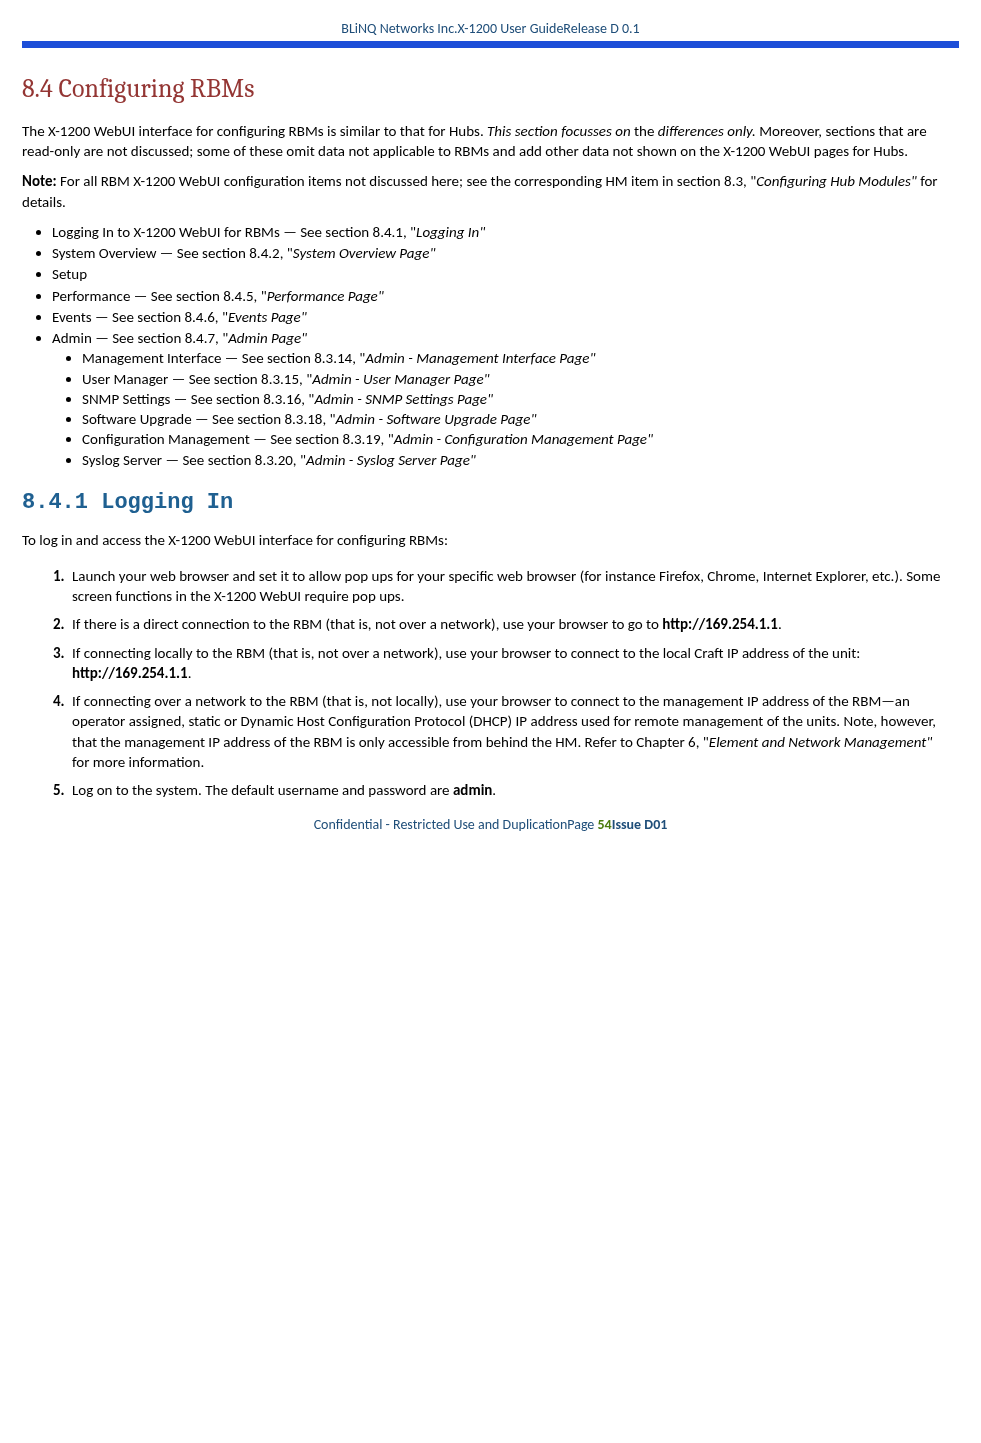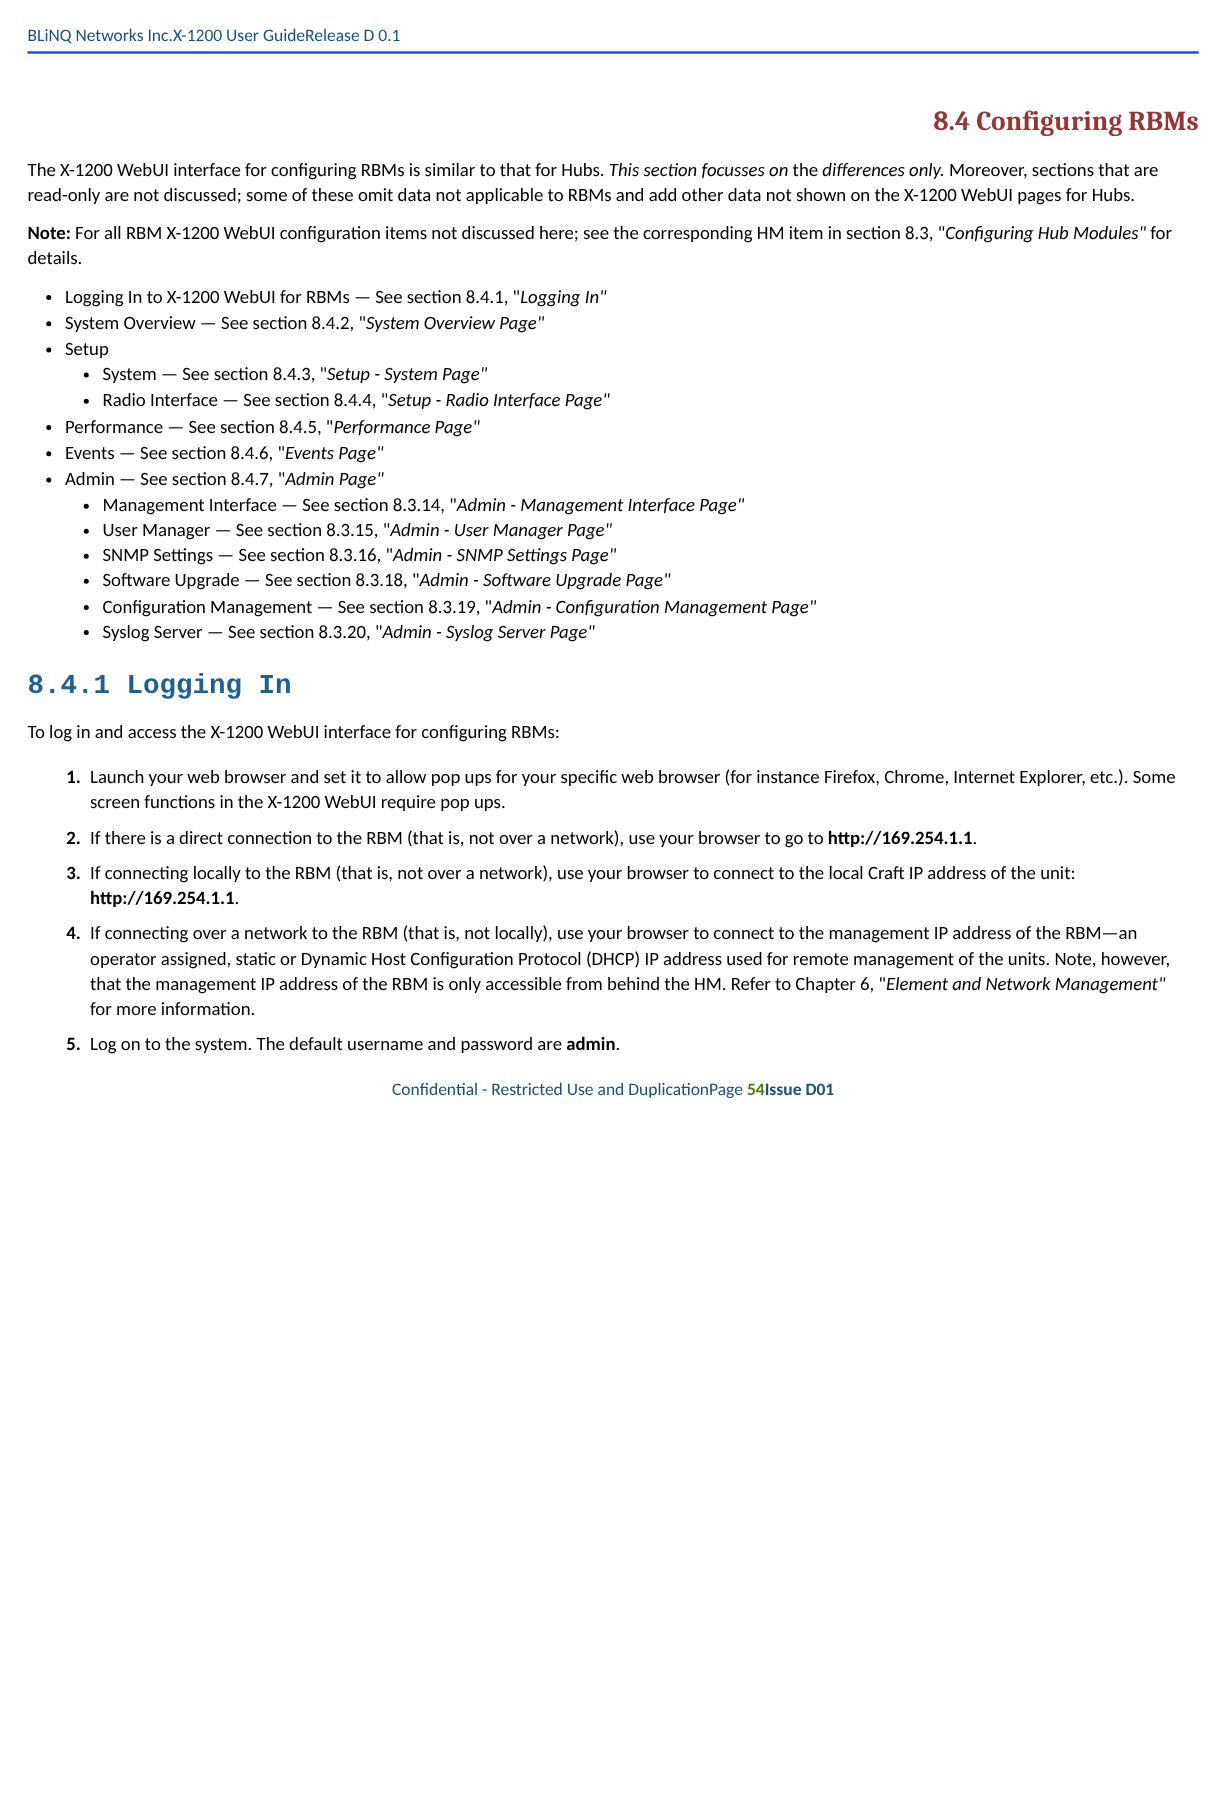--- a/index.html
+++ b/index.html
@@ -7,42 +7,41 @@
     font-size: 15px;
     line-height: 1.35;
     color: #000;
     background: #fff;
     margin: 0;
     padding: 20px 22px 10px 22px;
     width: 937px;
   }
   .header-row {
     display: flex;
-    justify-content: flex-start;
+    justify-content: center;
     color: #1f4e79;
     font-size: 14px;
     padding-bottom: 2px;
-    border-bottom: 2px solid #1d4ed8;
-    margin-bottom: 40px;
+    border-bottom: 7px solid #1d4ed8;
+    margin-bottom: 24px;
   }
   .footer-row {
     display: flex;
     justify-content: center;
     color: #1f4e79;
     font-size: 14px;
     margin-top: 12px;
   }
   .footer-row .page b { color: #4d7c0f; }
   h2.sec {
     font-family: Cambria, Georgia, serif;
     color: #943634;
-    font-size: 22px;
-    font-weight: bold;
+    font-size: 26px;
+    font-weight: normal;
     margin: 0 0 14px 0;
-    text-align: right;
   }
   h3.subsec {
     font-family: Liberation Mono, monospace;
     color: #1f6091;
     font-size: 22px;
     font-weight: bold;
     margin: 18px 0 12px 0;
   }
   p { margin: 0 0 10px 0; }
   .italic { font-style: italic; }
@@ -80,24 +79,20 @@
 </p>
 
 <p>
   <span class="bold">Note:</span><span> For all RBM X-1200 WebUI configuration items not discussed here; see the corresponding HM item in section 8.3, "</span><span class="italic">Configuring Hub Modules"</span><span> for details.</span>
 </p>
 
 <ul class="bullets">
   <li><span>Logging In to X-1200 WebUI for RBMs — See section 8.4.1, "</span><span class="italic">Logging In"</span></li>
   <li><span>System Overview — See section 8.4.2, "</span><span class="italic">System Overview Page"</span></li>
   <li><span>Setup</span>
-    <ul>
-      <li><span>System — See section 8.4.3, "</span><span class="italic">Setup - System Page"</span></li>
-      <li><span>Radio Interface — See section 8.4.4, "</span><span class="italic">Setup - Radio Interface Page"</span></li>
-    </ul>
   </li>
   <li><span>Performance — See section 8.4.5, "</span><span class="italic">Performance Page"</span></li>
   <li><span>Events — See section 8.4.6, "</span><span class="italic">Events Page"</span>
   </li>
   <li><span>Admin — See section 8.4.7, "</span><span class="italic">Admin Page"</span>
     <ul>
       <li><span>Management Interface — See section 8.3.14, "</span><span class="italic">Admin - Management Interface Page"</span></li>
       <li><span>User Manager — See section 8.3.15, "</span><span class="italic">Admin - User Manager Page"</span></li>
       <li><span>SNMP Settings — See section 8.3.16, "</span><span class="italic">Admin - SNMP Settings Page"</span></li>
       <li><span>Software Upgrade — See section 8.3.18, "</span><span class="italic">Admin - Software Upgrade Page"</span></li>

